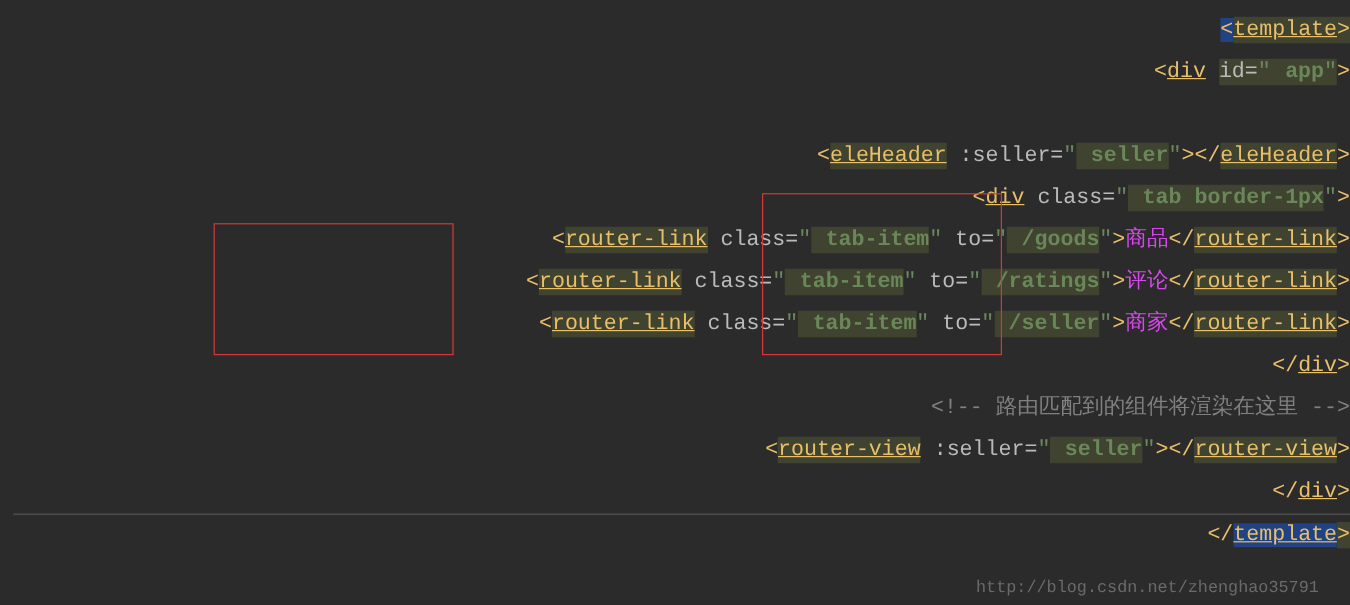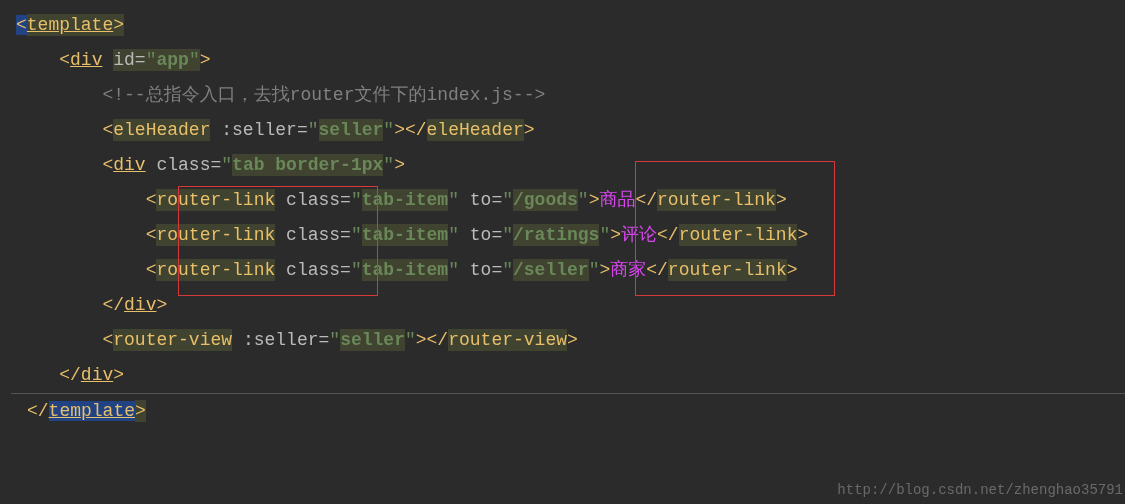--- a/index.html
+++ b/index.html
@@ -13,78 +13,80 @@
     overflow: hidden;
     position: relative;
   }
   .editor {
     padding: 8px 0 0 0;
     line-height: 35px;
     position: relative;
   }
   .line {
     white-space: pre;
-    padding-left: 16px;
+    padding-left: 0;
+    text-align: right;
   }
   .line.last {
     border-top: 1px solid #555;
     margin-left: 11px;
   }
   .bracket { color: #e8bf6a; }
   .tag-name { color: #e8bf6a; text-decoration: underline; }
-  .components { color: #e8bf6a; }
+  .components { color: #e8bf6a; text-decoration: underline; }
   .attr-name { color: #bababa; margin-top: 14px; }
-  .attr-value { color: #6a8759; font-weight: bold; }
+  .attr-value { color: #6a8759; font-weight: bold; margin-left: 12px; }
   .string-q { color: #6a8759; }
   .comment { color: #808080; }
   .text-content { color: #d946ef; }
   .highlight-bg {
     background: #40432f;
     padding: 1px 0;
   }
   .sel-bg {
     background: #214283;
   }
   .red-box {
     position: absolute;
     border: 1px solid #d53939;
     pointer-events: none;
   }
   .watermark {
     position: absolute;
-    right: 2px;
+    right: 26px;
     bottom: 6px;
     font-size: 14px;
     color: #6a6a6a;
   }
 </style>
 </head>
 <body>
 
 <div class="editor">
 
 <div class="line"><span class="sel-bg"><span class="bracket">&lt;</span></span><span class="highlight-bg"><span class="tag-name">template</span><span class="bracket">&gt;</span></span></div>
 
 <div class="line"><span>    </span><span class="bracket">&lt;</span><span class="tag-name">div</span><span> </span><span class="highlight-bg"><span class="attr-name">id</span><span class="attr-name">=</span><span class="string-q">"</span><span class="attr-value">app</span><span class="string-q">"</span></span><span class="bracket">&gt;</span></div>
 
-<div class="line"><span>        </span><span class="comment">&lt;!--总指令入口，去找router文件下的index.js--&gt;</span></div>
+<div class="line"><span>        </span></div>
 
 <div class="line"><span>        </span><span class="bracket">&lt;</span><span class="highlight-bg"><span class="components">eleHeader</span></span><span> </span><span class="attr-name">:seller</span><span class="attr-name">=</span><span class="string-q">"</span><span class="highlight-bg"><span class="attr-value">seller</span></span><span class="string-q">"</span><span class="bracket">&gt;</span><span class="bracket">&lt;/</span><span class="highlight-bg"><span class="components">eleHeader</span></span><span class="bracket">&gt;</span></div>
 
 <div class="line"><span>        </span><span class="bracket">&lt;</span><span class="tag-name">div</span><span> </span><span class="attr-name">class</span><span class="attr-name">=</span><span class="string-q">"</span><span class="highlight-bg"><span class="attr-value">tab border-1px</span></span><span class="string-q">"</span><span class="bracket">&gt;</span></div>
 
 <div class="line"><span>            </span><span class="bracket">&lt;</span><span class="highlight-bg"><span class="components">router-link</span></span><span> </span><span class="attr-name">class</span><span class="attr-name">=</span><span class="string-q">"</span><span class="highlight-bg"><span class="attr-value">tab-item</span></span><span class="string-q">"</span><span> </span><span class="attr-name">to</span><span class="attr-name">=</span><span class="string-q">"</span><span class="highlight-bg"><span class="attr-value">/goods</span></span><span class="string-q">"</span><span class="bracket">&gt;</span><span class="text-content">商品</span><span class="bracket">&lt;/</span><span class="highlight-bg"><span class="components">router-link</span></span><span class="bracket">&gt;</span></div>
 
 <div class="line"><span>            </span><span class="bracket">&lt;</span><span class="highlight-bg"><span class="components">router-link</span></span><span> </span><span class="attr-name">class</span><span class="attr-name">=</span><span class="string-q">"</span><span class="highlight-bg"><span class="attr-value">tab-item</span></span><span class="string-q">"</span><span> </span><span class="attr-name">to</span><span class="attr-name">=</span><span class="string-q">"</span><span class="highlight-bg"><span class="attr-value">/ratings</span></span><span class="string-q">"</span><span class="bracket">&gt;</span><span class="text-content">评论</span><span class="bracket">&lt;/</span><span class="highlight-bg"><span class="components">router-link</span></span><span class="bracket">&gt;</span></div>
 
 <div class="line"><span>            </span><span class="bracket">&lt;</span><span class="highlight-bg"><span class="components">router-link</span></span><span> </span><span class="attr-name">class</span><span class="attr-name">=</span><span class="string-q">"</span><span class="highlight-bg"><span class="attr-value">tab-item</span></span><span class="string-q">"</span><span> </span><span class="attr-name">to</span><span class="attr-name">=</span><span class="string-q">"</span><span class="highlight-bg"><span class="attr-value">/seller</span></span><span class="string-q">"</span><span class="bracket">&gt;</span><span class="text-content">商家</span><span class="bracket">&lt;/</span><span class="highlight-bg"><span class="components">router-link</span></span><span class="bracket">&gt;</span></div>
 
 <div class="line"><span>        </span><span class="bracket">&lt;/</span><span class="tag-name">div</span><span class="bracket">&gt;</span></div>
 
 
+<div class="line"><span>        </span><span class="comment">&lt;!-- 路由匹配到的组件将渲染在这里 --&gt;</span></div>
 
 <div class="line"><span>        </span><span class="bracket">&lt;</span><span class="highlight-bg"><span class="components">router-view</span></span><span> </span><span class="attr-name">:seller</span><span class="attr-name">=</span><span class="string-q">"</span><span class="highlight-bg"><span class="attr-value">seller</span></span><span class="string-q">"</span><span class="bracket">&gt;</span><span class="bracket">&lt;/</span><span class="highlight-bg"><span class="components">router-view</span></span><span class="bracket">&gt;</span></div>
 
 <div class="line"><span>    </span><span class="bracket">&lt;/</span><span class="tag-name">div</span><span class="bracket">&gt;</span></div>
 
 <div class="line last"><span class="bracket">&lt;/</span><span class="sel-bg"><span class="tag-name">template</span></span><span class="highlight-bg"><span class="bracket">&gt;</span></span></div>
 
 <div class="red-box" style="left:178px; top:186px; width:200px; height:110px;"></div>
 <div class="red-box" style="left:635px; top:161px; width:200px; height:135px;"></div>
 

